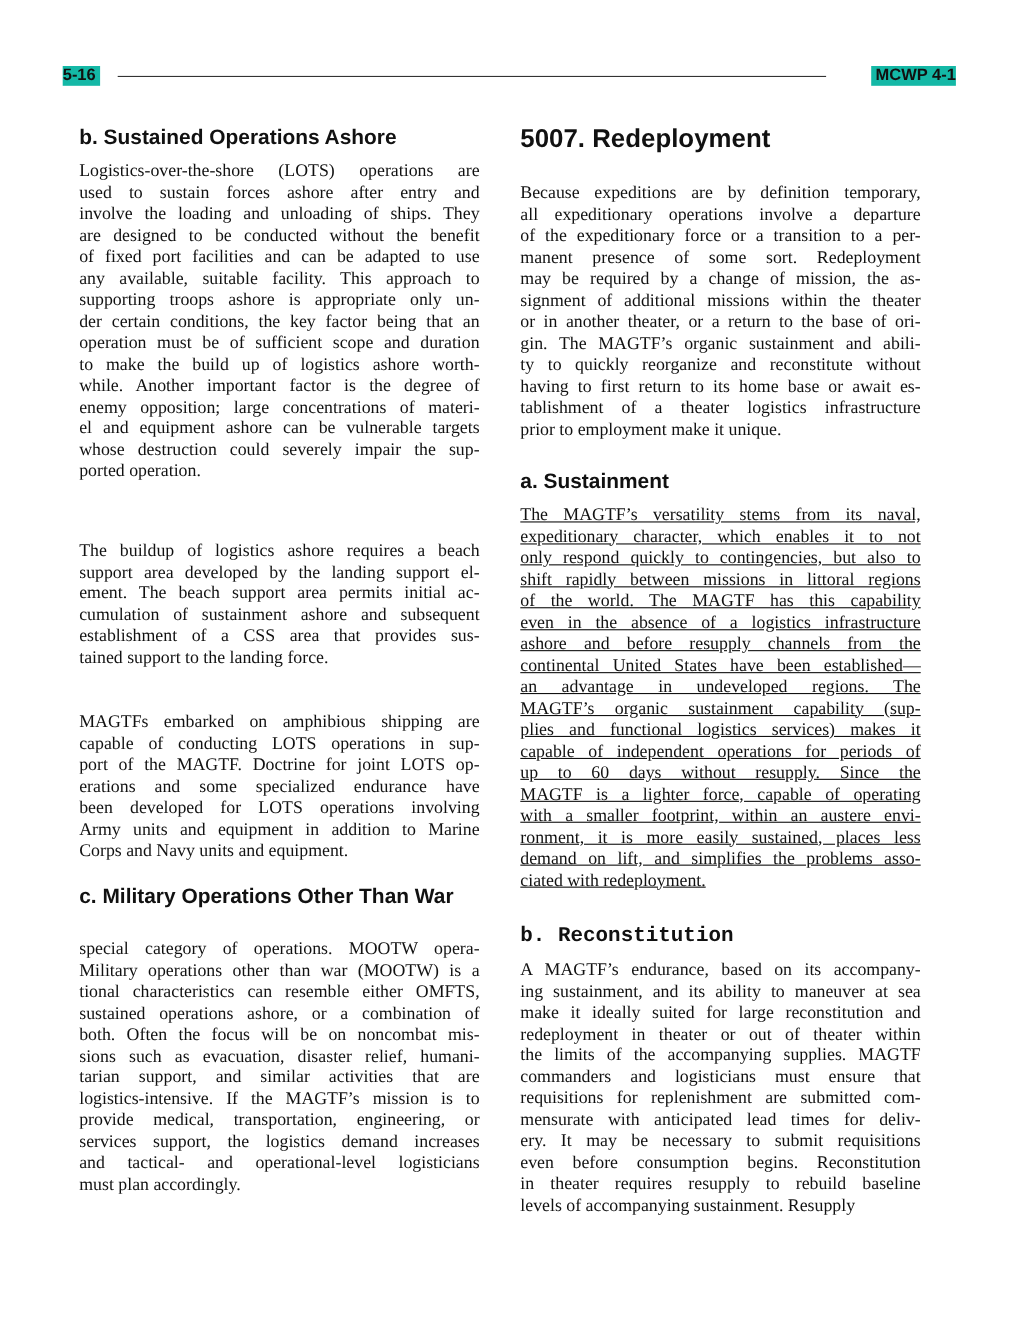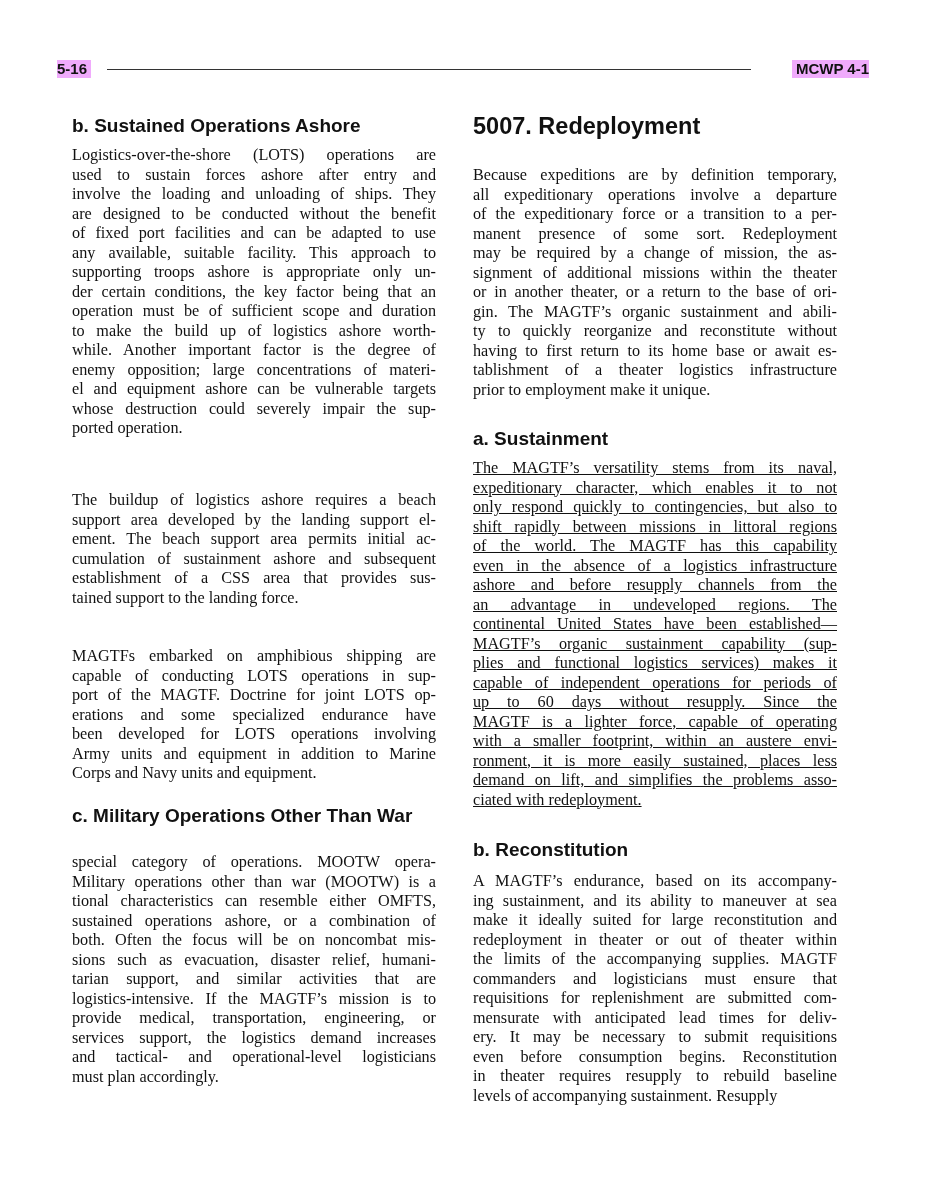--- a/index.html
+++ b/index.html
@@ -1,18 +1,18 @@
 <!DOCTYPE html>
 <html><head>
 <meta charset="utf-8">
 <style>
   html, body { margin: 0; padding: 0; background: #ffffff; }
   body { width: 926px; height: 1198px; position: relative; overflow: hidden; color: #111; }
   .header { position: absolute; left: 57px; top: 60px; width: 812px; height: 20px; }
-  .hdr-left, .hdr-right { position: absolute; top: 0; font-family: "Liberation Sans", sans-serif; font-weight: bold; font-size: 15px; line-height: 18px; background: #f0abfc; }
+  .hdr-left, .hdr-right { position: absolute; top: 0; font-family: "Liberation Sans", sans-serif; font-weight: bold; font-size: 15px; line-height: 18px; background: #14b8a6; }
   .hdr-left { left: 0; padding-right: 4px; }
   .hdr-right { right: 0; padding-left: 4px; }
   .hdr-rule { position: absolute; left: 50px; right: 118px; top: 9px; height: 0; border-top: 1px solid #333; }
   .col { position: absolute; top: 110px; width: 372px; }
   .col-left { left: 72px; }
   .col-right { left: 473px; width: 364px; }
   h2.sub { font-family: "Liberation Sans", sans-serif; font-weight: bold; font-size: 19px; line-height: 24px; margin: 0; position: absolute; white-space: nowrap; }
   h1.sec { font-family: "Liberation Sans", sans-serif; font-weight: bold; font-size: 23.5px; line-height: 28px; margin: 0; position: absolute; white-space: nowrap; }
   .para { position: absolute; font-family: "Liberation Serif", serif; font-size: 16.2px; line-height: 19.5px; text-align: justify; }
   .line { display: block; white-space: nowrap; text-align-last: justify; height: 19.5px; }
@@ -98,33 +98,33 @@
     </div>
   <h2 class="sub" style="left:0;top:317px;">a.  Sustainment</h2>
   <div class="para" style="left:0;top:349px;width:364px;text-decoration:underline;">
       <span class="line">The MAGTF’s versatility stems from its naval,</span>
       <span class="line">expeditionary character, which enables it to not</span>
       <span class="line">only respond quickly to contingencies, but also to</span>
       <span class="line">shift rapidly between missions in littoral regions</span>
       <span class="line">of the world. The MAGTF has this capability</span>
       <span class="line">even in the absence of a logistics infrastructure</span>
       <span class="line">ashore and before resupply channels from the</span>
+      <span class="line">continental United States have been established—</span>
       <span class="line">an advantage in undeveloped regions. The</span>
-      <span class="line">continental United States have been established—</span>
       <span class="line">MAGTF’s organic sustainment capability (sup-</span>
       <span class="line">plies and functional logistics services) makes it</span>
       <span class="line">capable of independent operations for periods of</span>
       <span class="line">up to 60 days without resupply. Since the</span>
       <span class="line">MAGTF is a lighter force, capable of operating</span>
       <span class="line">with a smaller footprint, within an austere envi-</span>
       <span class="line">ronment, it is more easily sustained, places less</span>
       <span class="line">demand on lift, and simplifies the problems asso-</span>
       <span class="line last">ciated with redeployment.</span>
     </div>
-  <h2 class="sub" style="left:0;top:728px;">b.  Reconstitution</h2>
+  <h2 class="sub" style="left:0;top:728px;font-family:Liberation Mono, monospace;">b.  Reconstitution</h2>
   <div class="para" style="left:0;top:762px;width:364px;">
       <span class="line">A MAGTF’s endurance, based on its accompany-</span>
       <span class="line">ing sustainment, and its ability to maneuver at sea</span>
       <span class="line">make it ideally suited for large reconstitution and</span>
       <span class="line">redeployment in theater or out of theater within</span>
       <span class="line">the limits of the accompanying supplies. MAGTF</span>
       <span class="line">commanders and logisticians must ensure that</span>
       <span class="line">requisitions for replenishment are submitted com-</span>
       <span class="line">mensurate with anticipated lead times for deliv-</span>
       <span class="line">ery. It may be necessary to submit requisitions</span>

